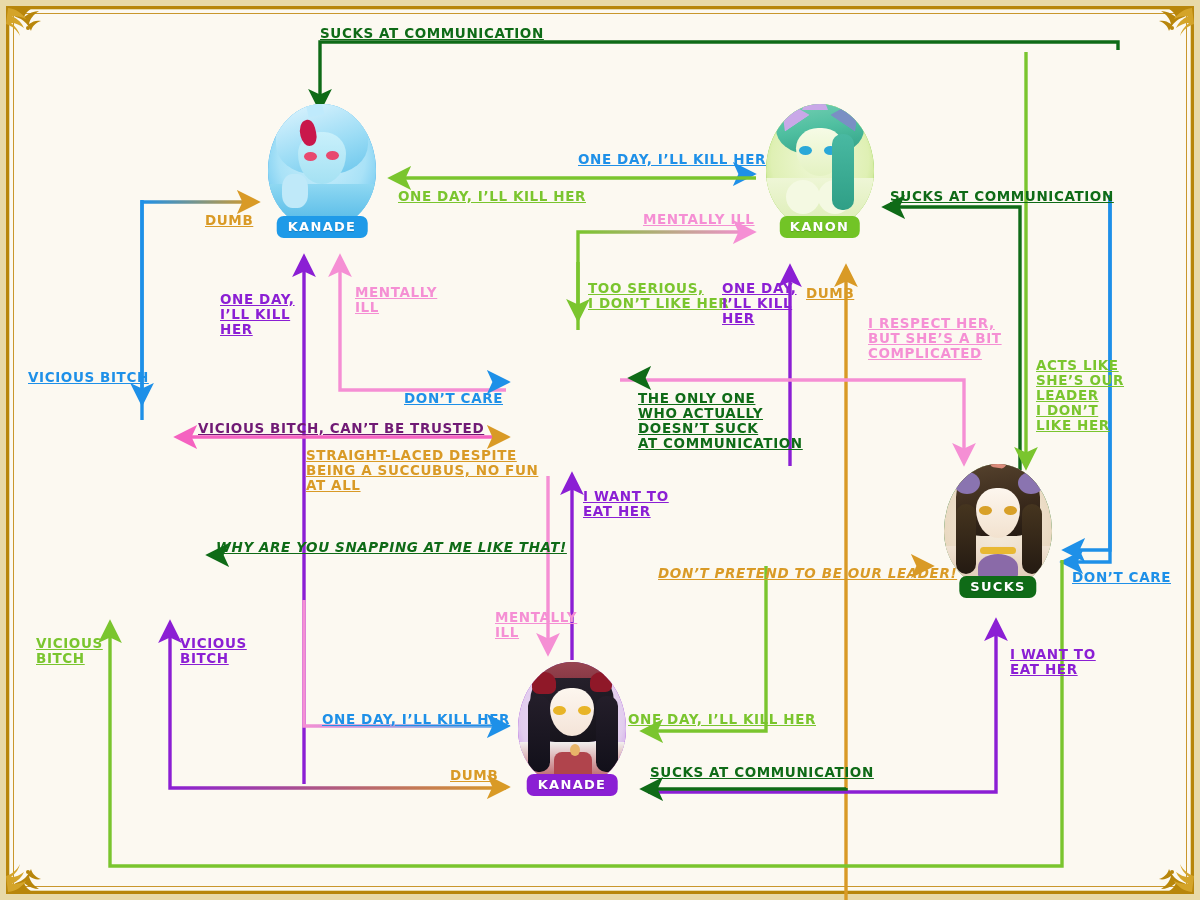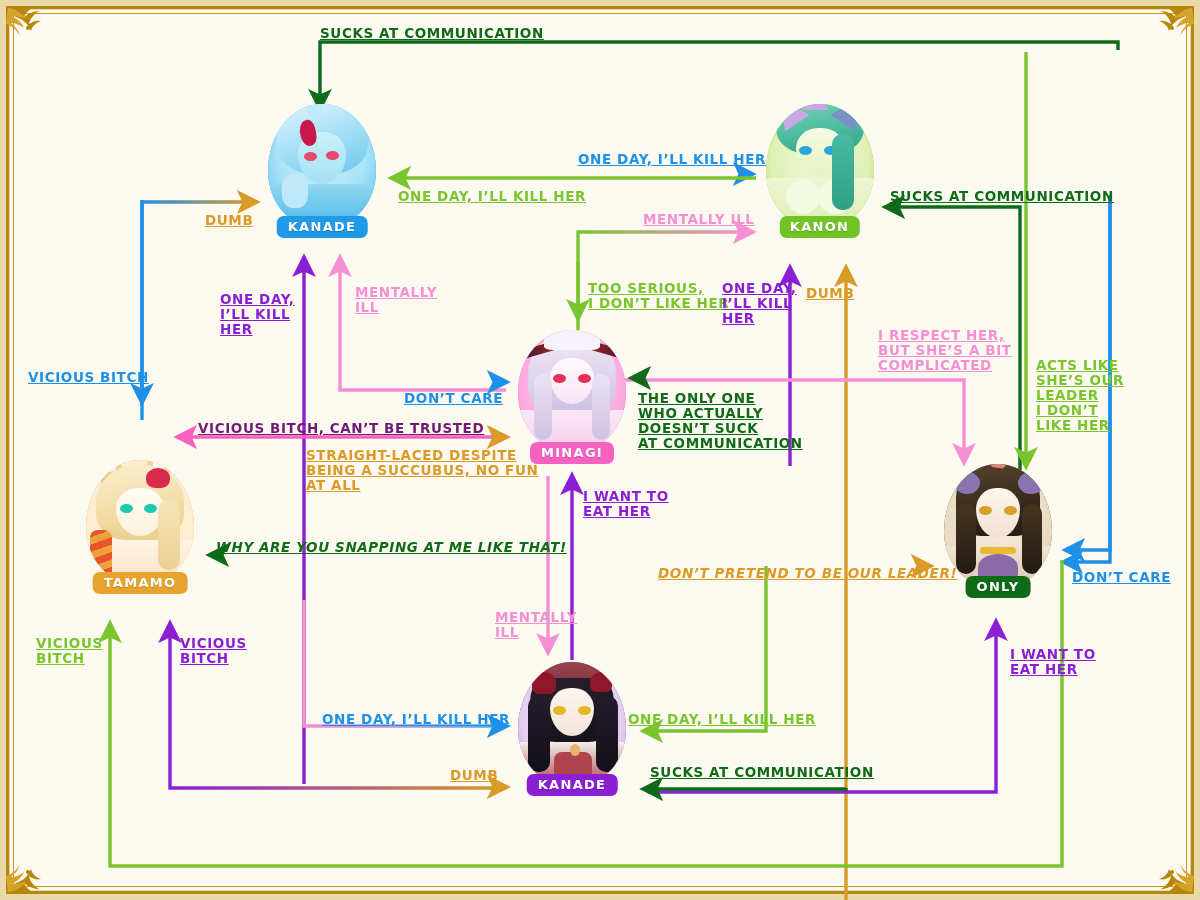--- a/index.html
+++ b/index.html
@@ -234,21 +234,21 @@
 HER</div>
       <div class="elabel" style="left: 355px; top: 285px; color: rgb(245, 143, 212);">MENTALLY
 ILL</div>
       <div class="elabel" style="left: 28px; top: 370px; color: rgb(30, 144, 232);">VICIOUS BITCH</div>
       <div class="elabel" style="left: 588px; top: 281px; color: rgb(122, 197, 46);">TOO SERIOUS,
 I DON’T LIKE HER</div>
       <div class="elabel" style="left: 722px; top: 281px; color: rgb(139, 31, 212);">ONE DAY,
 I’LL KILL
 HER</div>
       <div class="elabel" style="left: 806px; top: 286px; color: rgb(217, 154, 38);">DUMB</div>
-      <div class="elabel" style="left: 868px; top: 328px; color: rgb(245, 143, 212); margin-left: 10px;">I RESPECT HER,
+      <div class="elabel" style="left: 868px; top: 316px; color: rgb(245, 143, 212);">I RESPECT HER,
 BUT SHE’S A BIT
 COMPLICATED</div>
       <div class="elabel" style="left: 1036px; top: 358px; color: rgb(122, 197, 46);">ACTS LIKE
 SHE’S OUR
 LEADER
 I DON’T
 LIKE HER</div>
       <div class="elabel" style="left: 404px; top: 391px; color: rgb(30, 144, 232);">DON’T CARE</div>
       <div class="elabel" style="left: 638px; top: 391px; color: rgb(15, 107, 23);">THE ONLY ONE
 WHO ACTUALLY
@@ -304,73 +304,39 @@
       <div class="eye" style="left:33px;top:42px;background:#2aa8d8;"></div>
       <div class="eye" style="left:58px;top:42px;background:#2aa8d8;"></div>
       <div class="body" style="height:50px;background:linear-gradient(180deg,#eef6d6,#dcedb4);"></div>
       <div style="position:absolute;left:20px;bottom:14px;width:34px;height:34px;background:#f4f9e2;border-radius:50%;"></div>
       <div style="position:absolute;left:52px;bottom:14px;width:34px;height:34px;background:#f4f9e2;border-radius:50%;"></div>
       <div class="hair" style="left:66px;top:30px;width:22px;height:76px;background:linear-gradient(180deg,#49b9a2,#2f9f86);border-radius:10px;"></div>
     </div>
     <div class="nameplate" style="background:#72c426;padding-left:10px;">KANON</div>
   </div>
 
-  <div class="node" style="left:512px;top:330px;">
-    <div class="portrait" style="background:#f562c0;border-radius:50%;">
-      <div class="art" style="background:radial-gradient(ellipse 95% 90% at 50% 45%,#ffd6f0 0%,#fbaadf 50%,#f77fcd 78%,#f562c0 100%);"></div>
-      <div class="hair" style="left:10px;top:2px;width:88px;height:84px;background:linear-gradient(175deg,#f2ecf8,#ded3ec 55%,#c9bde0);border-radius:50% 50% 34% 34%;"></div>
-      <div style="position:absolute;left:-4px;top:16px;width:46px;height:9px;background:linear-gradient(90deg,#1d1d28,#b02030);border-radius:4px;transform:rotate(-16deg);"></div>
-      <div style="position:absolute;left:68px;top:16px;width:46px;height:9px;background:linear-gradient(270deg,#1d1d28,#b02030);border-radius:4px;transform:rotate(16deg);"></div>
-      <div style="position:absolute;left:26px;top:-2px;width:56px;height:22px;background:#f6f3fa;border-radius:40% 40% 16% 16%;"></div>
-      <div class="face" style="left:32px;top:28px;width:44px;height:46px;background:linear-gradient(180deg,#fffaff,#f6e4f4);"></div>
-      <div class="eye" style="left:35px;top:44px;background:#e8305a;"></div>
-      <div class="eye" style="left:60px;top:44px;background:#e8305a;"></div>
-      <div class="body" style="height:44px;background:linear-gradient(180deg,#fbe7f6,#f6cdeb);"></div>
-      <div class="hair" style="left:16px;top:44px;width:18px;height:66px;background:linear-gradient(180deg,#eae3f4,#cfc2e2);border-radius:9px;"></div>
-      <div class="hair" style="left:74px;top:44px;width:18px;height:66px;background:linear-gradient(180deg,#eae3f4,#cfc2e2);border-radius:9px;"></div>
-    </div>
-    <div class="nameplate" style="background:#f562c0;">MINAGI</div>
-  </div>
-
-  <div class="node" style="left:80px;top:460px;">
-    <div class="portrait" style="background:#e8a22e;">
-      <div class="art" style="background:radial-gradient(ellipse 95% 90% at 50% 45%,#fff6e6 0%,#ffeccf 55%,#f3c87c 82%,#e8a22e 100%);"></div>
-      <div style="position:absolute;left:10px;top:-22px;width:24px;height:46px;background:linear-gradient(180deg,#f4dfae,#e8c98a);border-radius:50% 50% 6px 6px;transform:rotate(-14deg);"></div>
-      <div style="position:absolute;left:16px;top:-14px;width:12px;height:26px;background:#fdfcf6;border-radius:50% 50% 4px 4px;transform:rotate(-14deg);"></div>
-      <div style="position:absolute;left:62px;top:-22px;width:24px;height:46px;background:linear-gradient(180deg,#f4dfae,#e8c98a);border-radius:50% 50% 6px 6px;transform:rotate(12deg);"></div>
-      <div style="position:absolute;left:68px;top:-14px;width:12px;height:26px;background:#fdfcf6;border-radius:50% 50% 4px 4px;transform:rotate(12deg);"></div>
-      <div class="hair" style="left:10px;top:4px;width:88px;height:76px;background:linear-gradient(170deg,#fbefd0,#f2dca4 60%,#e8c984);border-radius:50% 50% 34% 34%;"></div>
-      <div style="position:absolute;left:60px;top:8px;width:24px;height:20px;background:#d82a4a;border-radius:50% 50% 40% 40%;"></div>
-      <div class="face" style="left:30px;top:28px;width:48px;height:48px;background:linear-gradient(180deg,#fffdf6,#fdf0dc);"></div>
-      <div class="eye" style="left:34px;top:44px;background:#1fc8b0;"></div>
-      <div class="eye" style="left:58px;top:44px;background:#1fc8b0;"></div>
-      <div class="body" style="height:44px;background:linear-gradient(180deg,#fdf4e4,#fae2c4);"></div>
-      <div style="position:absolute;left:4px;bottom:0;width:22px;height:54px;background:repeating-linear-gradient(160deg,#e8552a 0 7px,#f0a23a 7px 14px);border-radius:8px;"></div>
-      <div class="hair" style="left:72px;top:40px;width:22px;height:70px;background:linear-gradient(180deg,#f6e3b6,#ecd194);border-radius:10px;"></div>
-    </div>
-    <div class="nameplate" style="background:#e8a22e;">TAMAMO</div>
-  </div>
+
 
   <div class="node" style="left:938px;top:464px;">
     <div class="portrait" style="background:#0f6b17;">
       <div class="art" style="background:radial-gradient(ellipse 95% 90% at 50% 45%,#f7f0e4 0%,#e9d8c0 55%,#7aa05a 85%,#0f6b17 100%);"></div>
       <div class="hair" style="left:12px;top:-6px;width:84px;height:78px;background:linear-gradient(170deg,#5a4630,#3a2a1c 60%,#241a12);border-radius:50% 50% 30% 30%;"></div>
       <div style="position:absolute;left:46px;top:-22px;width:18px;height:26px;background:linear-gradient(180deg,#f0b8a8,#d98878);border-radius:50% 50% 30% 30%;transform:rotate(8deg);"></div>
       <div style="position:absolute;left:10px;top:8px;width:26px;height:22px;background:#8a74b0;border-radius:50%;"></div>
       <div style="position:absolute;left:74px;top:8px;width:26px;height:22px;background:#8a74b0;border-radius:50%;"></div>
       <div class="face" style="left:32px;top:24px;width:44px;height:50px;background:linear-gradient(180deg,#fdf6ee,#f2e2cf);"></div>
       <div class="eye" style="left:35px;top:42px;background:#d8a028;"></div>
       <div class="eye" style="left:60px;top:42px;background:#d8a028;"></div>
       <div class="body" style="height:42px;background:linear-gradient(180deg,#f0e2d2,#dcc6b2);"></div>
       <div style="position:absolute;left:34px;bottom:8px;width:40px;height:26px;background:#8a6aa8;border-radius:50% 50% 20% 20%;"></div>
       <div style="position:absolute;left:36px;bottom:34px;width:36px;height:7px;background:#e8b832;border-radius:4px;"></div>
       <div class="hair" style="left:12px;top:40px;width:20px;height:70px;background:linear-gradient(180deg,#46351f,#241a12);border-radius:10px;"></div>
       <div class="hair" style="left:78px;top:40px;width:20px;height:70px;background:linear-gradient(180deg,#46351f,#241a12);border-radius:10px;"></div>
     </div>
-    <div class="nameplate" style="background:#0f6b17;">ONLY</div>
+    <div class="nameplate" style="background:#0f6b17;">SUCKS</div>
   </div>
 
   <div class="node" style="left:512px;top:662px;">
     <div class="portrait" style="background:#8b1fd4;">
       <div class="art" style="background:radial-gradient(ellipse 95% 90% at 50% 45%,#f6eef8 0%,#e2cdee 50%,#b163e0 80%,#8b1fd4 100%);"></div>
       <div class="hair" style="left:12px;top:0px;width:84px;height:80px;background:linear-gradient(170deg,#2a2430,#15121a);border-radius:50% 50% 30% 30%;"></div>
       <div style="position:absolute;left:20px;top:-18px;width:68px;height:34px;background:linear-gradient(180deg,#a8505c,#8a3a46);border-radius:16px 16px 8px 8px;"></div>
       <div style="position:absolute;left:14px;top:10px;width:24px;height:22px;background:#8f1828;border-radius:50% 50% 30% 30%;"></div>
       <div style="position:absolute;left:72px;top:10px;width:22px;height:20px;background:#8f1828;border-radius:50% 50% 30% 30%;"></div>
       <div class="face" style="left:32px;top:26px;width:44px;height:48px;background:linear-gradient(180deg,#fdf6ef,#f4e4d8);"></div>

